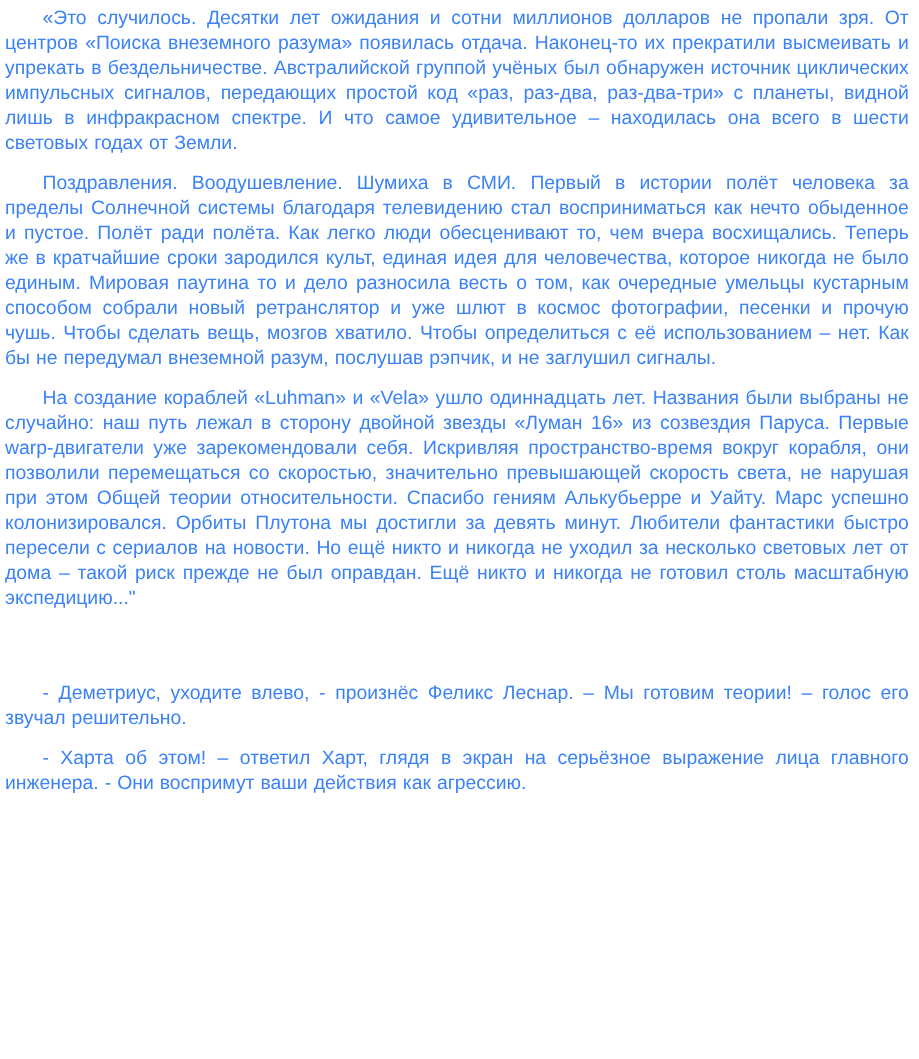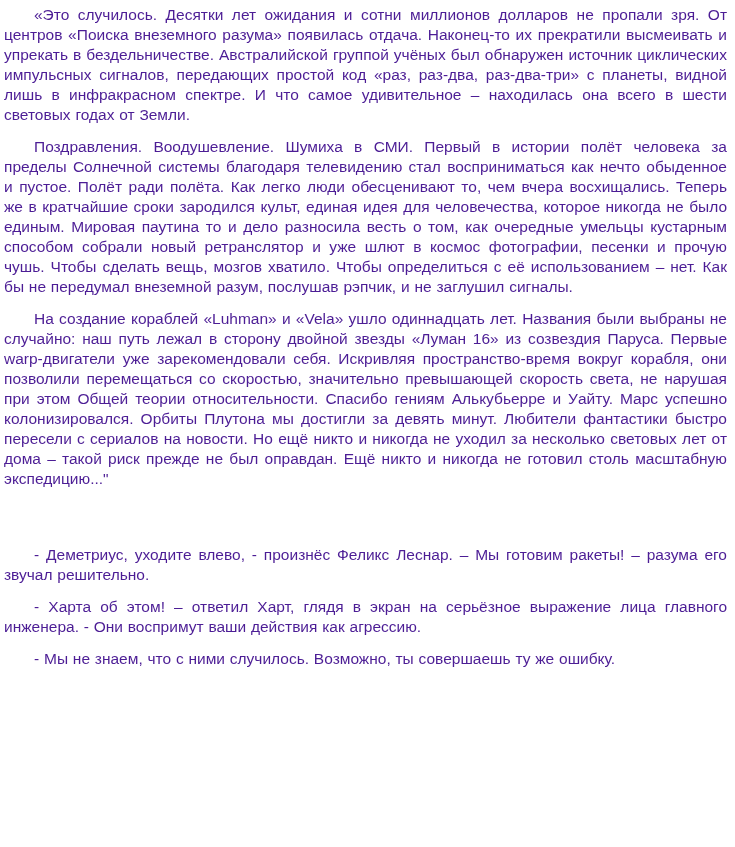--- a/index.html
+++ b/index.html
@@ -6,21 +6,21 @@
     margin: 0;
     padding: 0;
     background: #ffffff;
   }
   .page {
     width: 735px;
     min-height: 847px;
     box-sizing: border-box;
     padding: 5px 8px 12px 4px;
     background: #ffffff;
-    color: #4c1d95;
+    color: #3b82f6;
     font-family: "Liberation Sans", sans-serif;
     font-size: 15.5px;
     line-height: 20px;
     overflow: hidden;
   }
   .para {
     margin: 0 0 12px 0;
     text-align: justify;
     text-indent: 30px;
     word-spacing: 0.5px;
@@ -36,18 +36,17 @@
 
   <div>
     <p class="para">«Это случилось. Десятки лет ожидания и сотни миллионов долларов не пропали зря. От центров «Поиска внеземного разума» появилась отдача. Наконец-то их прекратили высмеивать и упрекать в бездельничестве. Австралийской группой учёных был обнаружен источник циклических импульсных сигналов, передающих простой код «раз, раз-два, раз-два-три» с планеты, видной лишь в инфракрасном спектре. И что самое удивительное – находилась она всего в шести световых годах от Земли.</p>
     <p class="para">Поздравления. Воодушевление. Шумиха в СМИ. Первый в истории полёт человека за пределы Солнечной системы благодаря телевидению стал восприниматься как нечто обыденное и пустое. Полёт ради полёта. Как легко люди обесценивают то, чем вчера восхищались. Теперь же в кратчайшие сроки зародился культ, единая идея для человечества, которое никогда не было единым. Мировая паутина то и дело разносила весть о том, как очередные умельцы кустарным способом собрали новый ретранслятор и уже шлют в космос фотографии, песенки и прочую чушь. Чтобы сделать вещь, мозгов хватило. Чтобы определиться с её использованием – нет. Как бы не передумал внеземной разум, послушав рэпчик, и не заглушил сигналы.</p>
     <p class="para">На создание кораблей «Luhman» и «Vela» ушло одиннадцать лет. Названия были выбраны не случайно: наш путь лежал в сторону двойной звезды «Луман 16» из созвездия Паруса. Первые warp-двигатели уже зарекомендовали себя. Искривляя пространство-время вокруг корабля, они позволили перемещаться со скоростью, значительно превышающей скорость света, не нарушая при этом Общей теории относительности. Спасибо гениям Алькубьерре и Уайту. Марс успешно колонизировался. Орбиты Плутона мы достигли за девять минут. Любители фантастики быстро пересели с сериалов на новости. Но ещё никто и никогда не уходил за несколько световых лет от дома – такой риск прежде не был оправдан. Ещё никто и никогда не готовил столь масштабную экспедицию..."</p>
   </div>
 
   <div class="section-gap"></div>
 
   <div>
-    <p class="para">- Деметриус, уходите влево, - произнёс Феликс Леснар. – Мы готовим ракеты! – разума его звучал решительно.</p>
+    <p class="para">- Деметриус, уходите влево, - произнёс Феликс Леснар. – Мы готовим теории! – голос его звучал решительно.</p>
     <p class="para">- Харта об этом! – ответил Харт, глядя в экран на серьёзное выражение лица главного инженера. - Они воспримут ваши действия как агрессию.</p>
-    <p class="para">- Мы не знаем, что с ними случилось. Возможно, ты совершаешь ту же ошибку.</p>
   </div>
 
 </div>
 
 </body></html>

